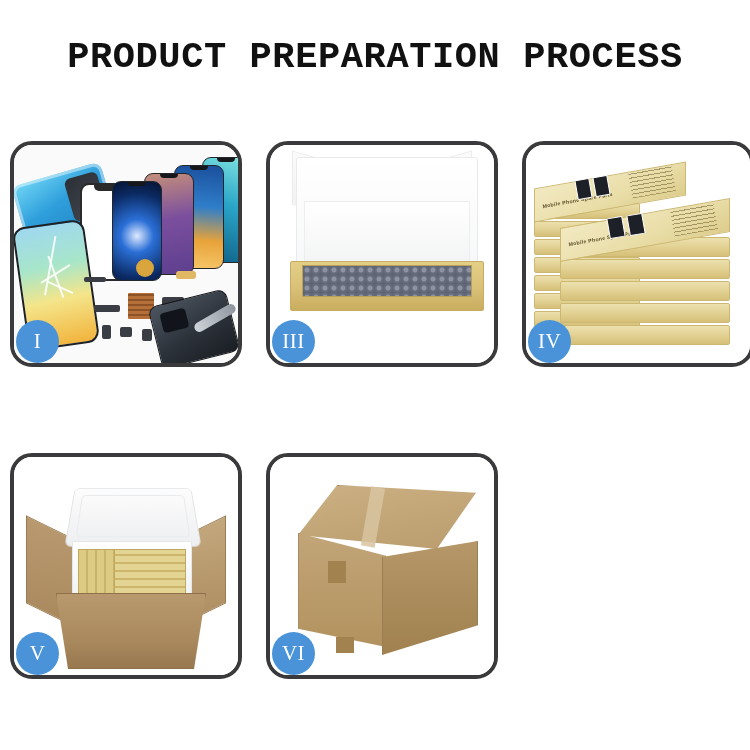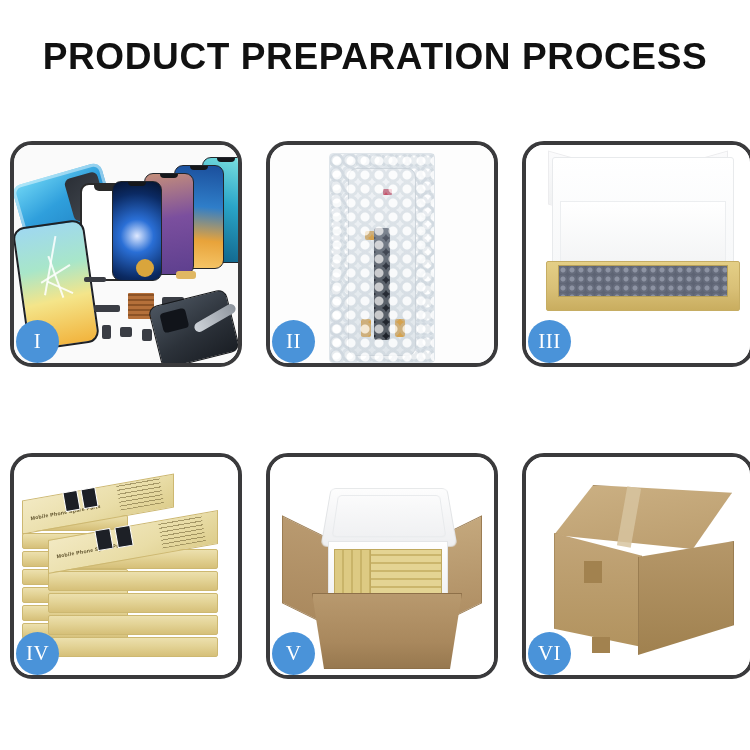--- a/index.html
+++ b/index.html
@@ -27,21 +27,21 @@
     height: 132px;
     text-align: center;
   }
   .title {
     margin: 0;
     padding-top: 36px;
     font-size: 37px;
     letter-spacing: 0.6px;
     font-weight: bold;
     color: #111111;
-    font-family: Liberation Sans, sans-serif;
+    font-family: Liberation Mono, monospace;
     white-space: nowrap;
   }
   .subtitle {
     margin: 0;
     padding-top: 11px;
     font-size: 16.5px;
     color: #111111;
     font-family: "Liberation Sans", sans-serif;
     white-space: nowrap;
   }
@@ -407,35 +407,20 @@
           <i class="pt" style="left:76px;top:72px;width:11px;height:11px"></i>
           <i class="pt" style="left:96px;top:62px;width:8px;height:10px"></i>
         </div>
 
         <div class="backcover"></div>
         <div class="tool"></div>
       </div>
       <div class="badge">I</div>
     </div>
 
-    <div class="panel">
-      <div class="panel-inner p2">
-        <div class="bubblebag">
-          <div class="screen2">
-            <i class="reddot"></i>
-            <i class="chip2" style="left:16px;top:62px;width:12px;height:9px"></i>
-            <i class="chip2" style="left:12px;top:150px;width:10px;height:18px"></i>
-            <i class="chip2" style="right:10px;top:150px;width:10px;height:18px"></i>
-          </div>
-          <div class="flex2"></div>
-          <div class="bag-overlay"></div>
-        </div>
-      </div>
-      <div class="badge">II</div>
-    </div>
 
     <div class="panel">
       <div class="panel-inner p3">
         <div class="tray-lid-flapL"></div>
         <div class="tray-lid-flapR"></div>
         <div class="tray-lid"></div>
         <div class="foam3"></div>
         <div class="tray-base"></div>
         <div class="tray-inner"></div>
       </div>

